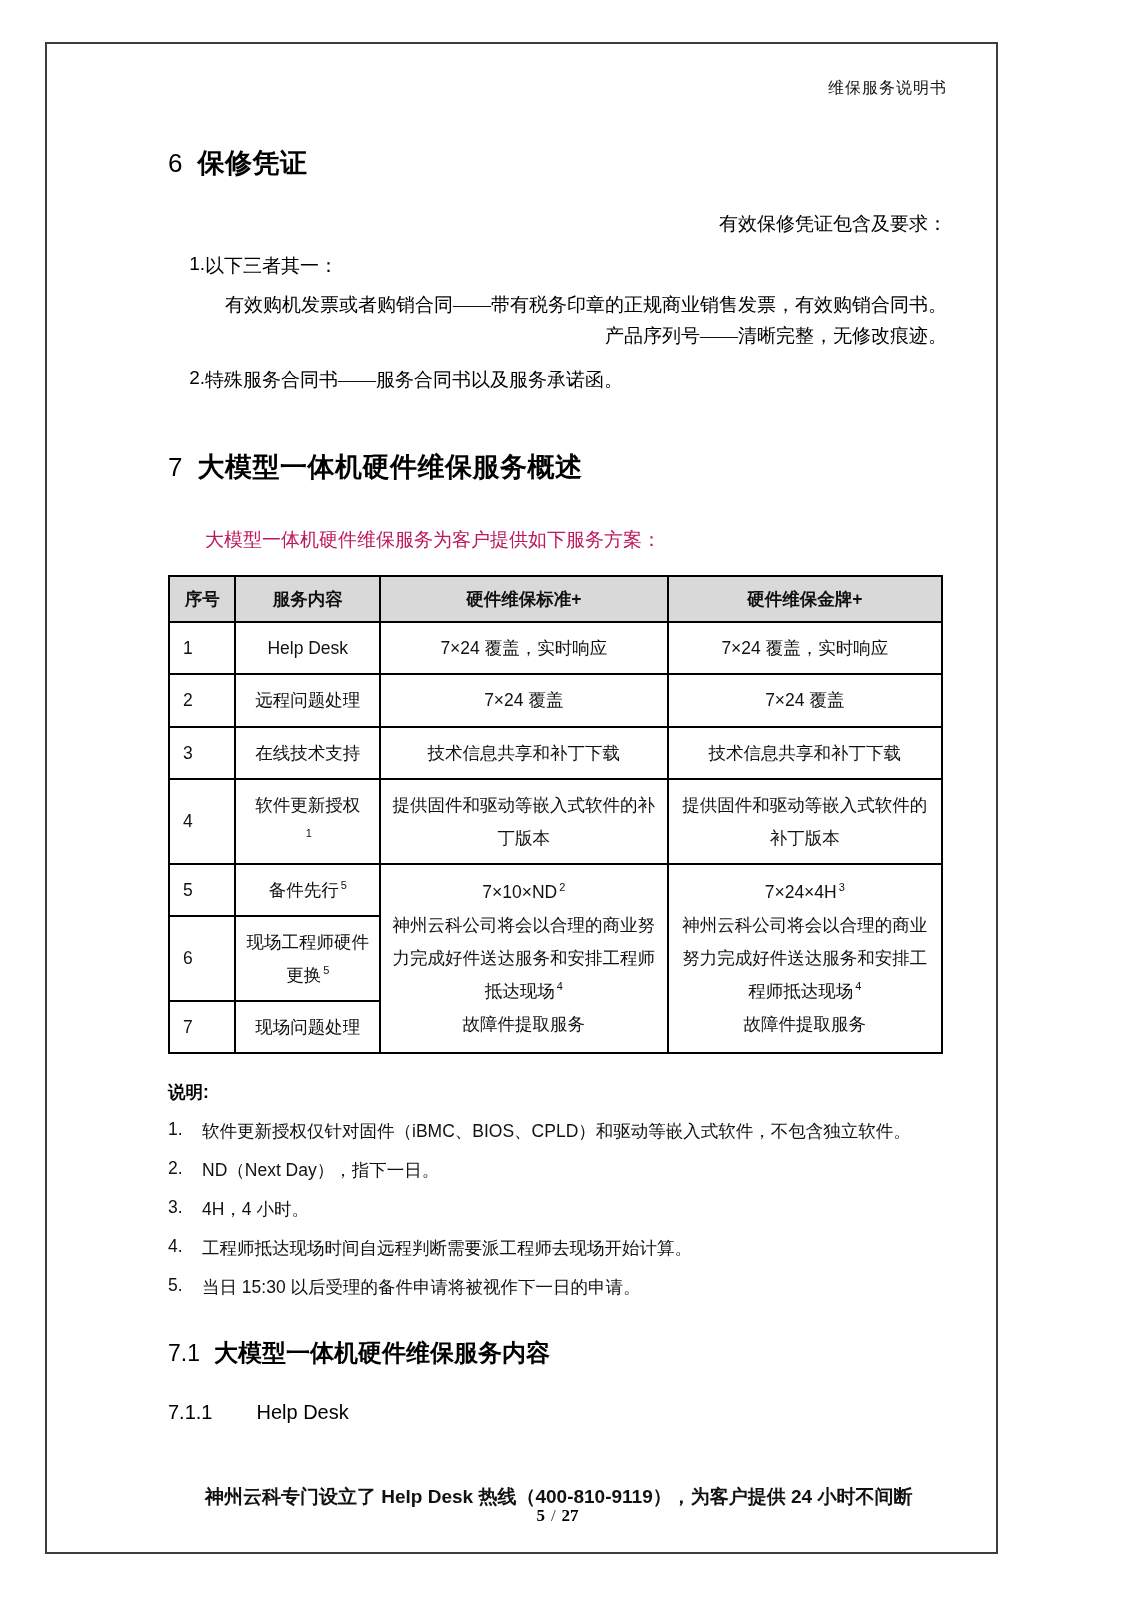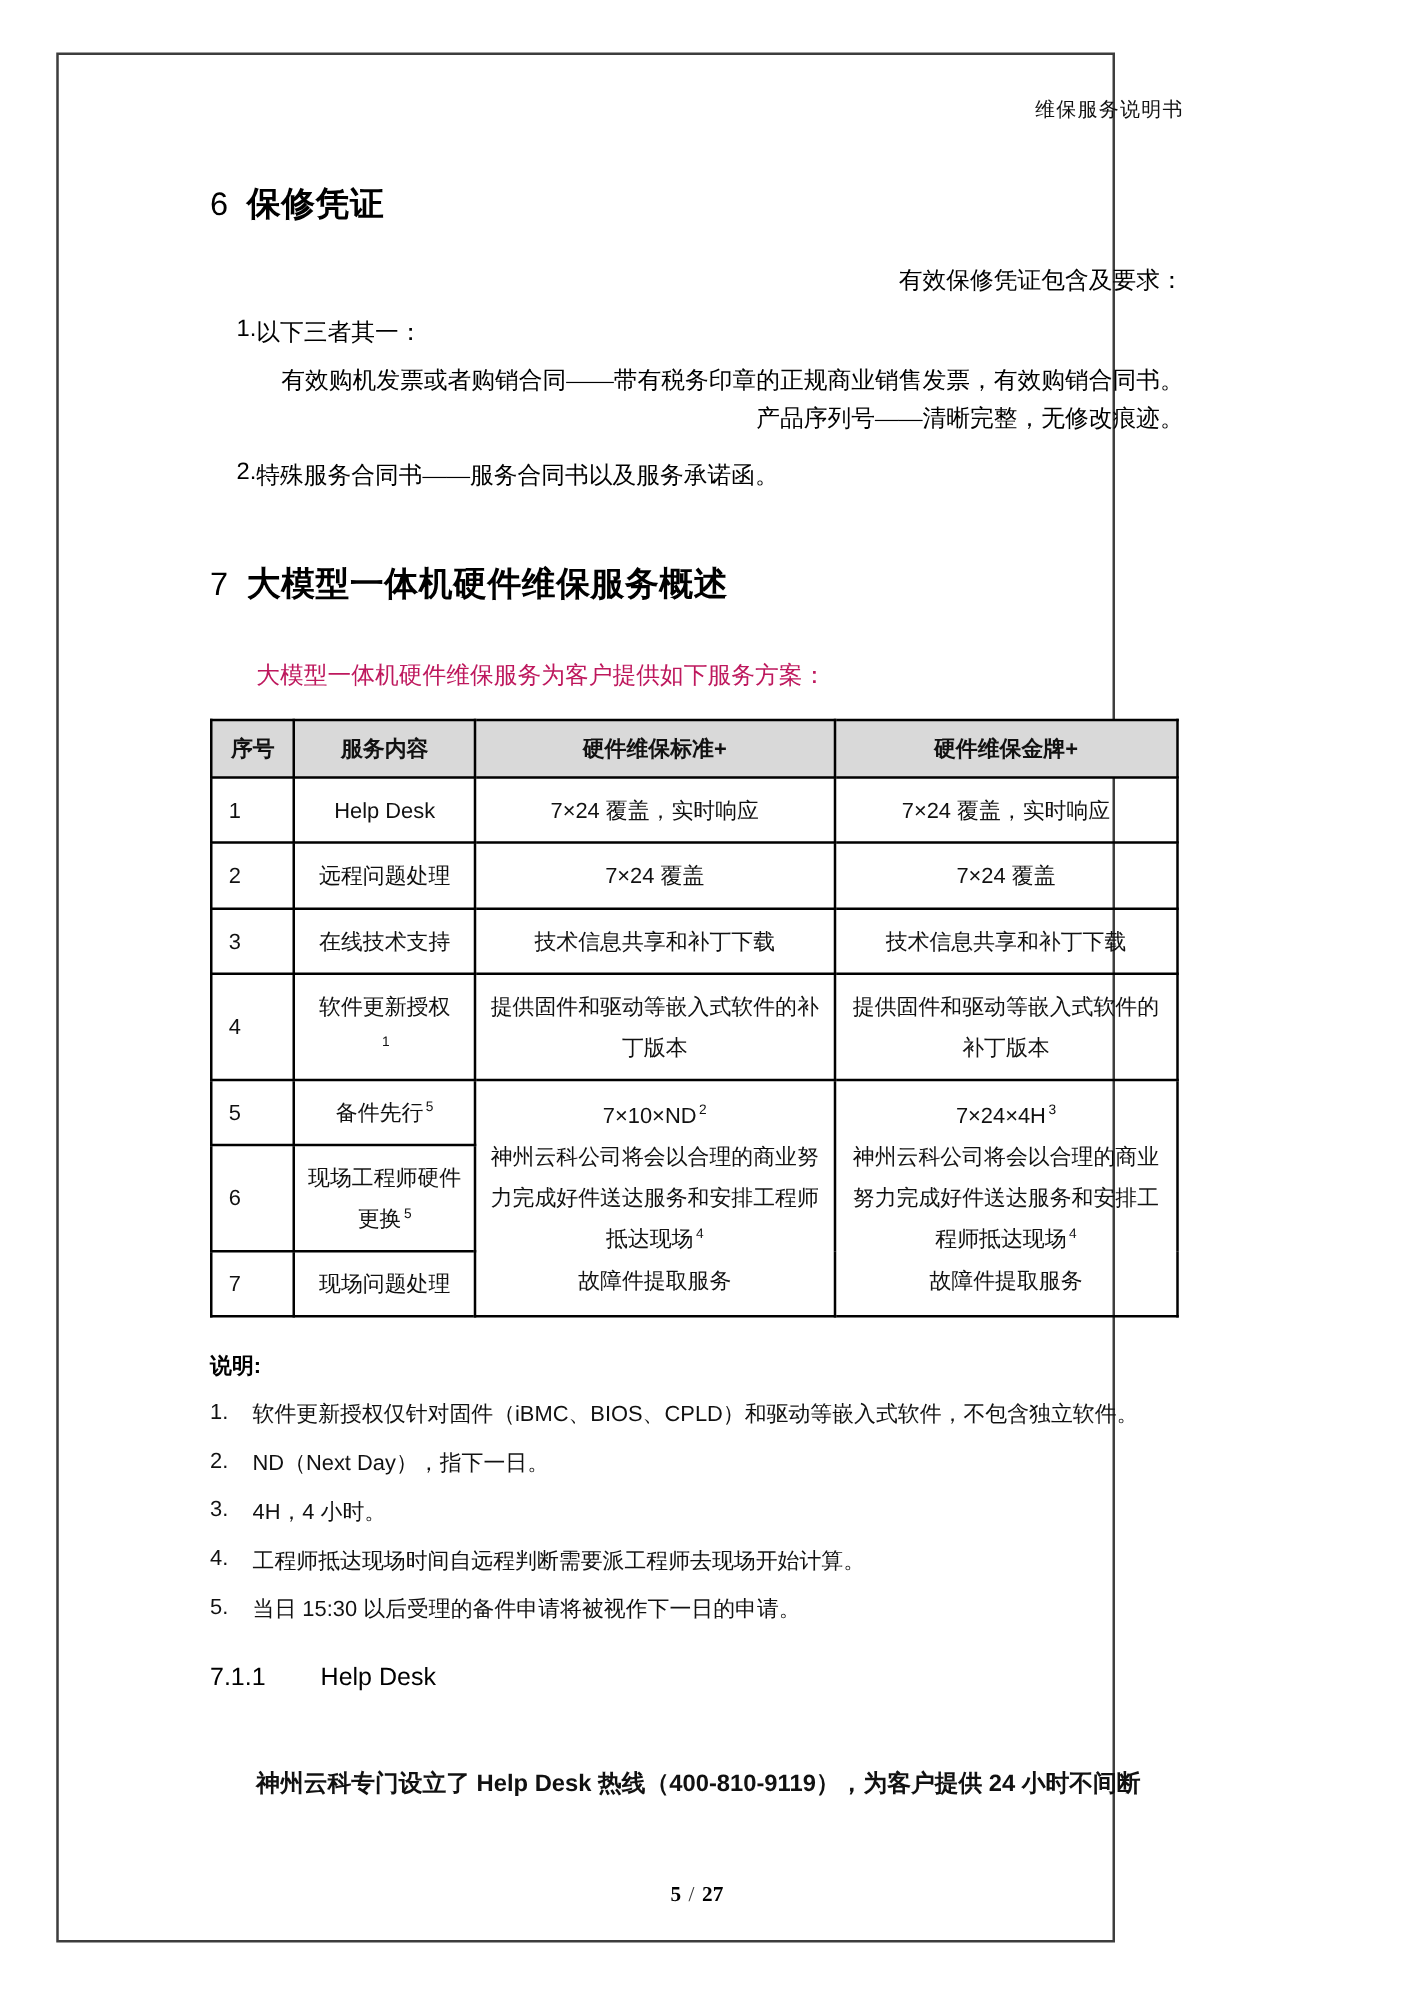--- a/index.html
+++ b/index.html
@@ -3,21 +3,21 @@
 <meta charset="utf-8">
 <style>
   * { margin:0; padding:0; box-sizing:border-box; }
   html,body { background:#fff; }
   .page {
     position:relative; width:1131px; height:1600px; background:#fff;
     color:#000; font-family:"Liberation Sans","DejaVu Sans",sans-serif;
     overflow:hidden;
   }
   .frame {
-    position:absolute; left:45px; top:42px; width:847px; height:1512px;
+    position:absolute; left:45px; top:42px; width:953px; height:1512px;
     border:2px solid #3d3d3d;
   }
   .content {
     position:absolute; left:121px; top:0; width:779px; height:100%;
   }
   .running-header {
     margin-top:34px; text-align:right;
     font-family:"Liberation Serif","DejaVu Serif",serif;
     font-size:16px; color:#111; letter-spacing:1px;
   }
@@ -186,20 +186,24 @@
       </div>
       <div class="note-item">
         <span class="note-num">4.</span>
         <span>工程师抵达现场时间自远程判断需要派工程师去现场开始计算。</span>
       </div>
       <div class="note-item">
         <span class="note-num">5.</span>
         <span>当日 15:30 以后受理的备件申请将被视作下一日的申请。</span>
       </div>
 
+      <div class="h-sub">
+        <span class="h-num">7.1</span>
+        <span class="h-title">大模型一体机硬件维保服务内容</span>
+      </div>
 
       <div class="h-sub3">
         <span class="h-num">7.1.1</span>
         <span>Help Desk</span>
       </div>
 
       <p class="para">神州云科专门设立了 Help Desk 热线（400-810-9119），为客户提供 24 小时不间断</p>
 
       <div class="footer">
         <span class="pg">5</span><span class="sep">/</span><span class="pg">27</span>

